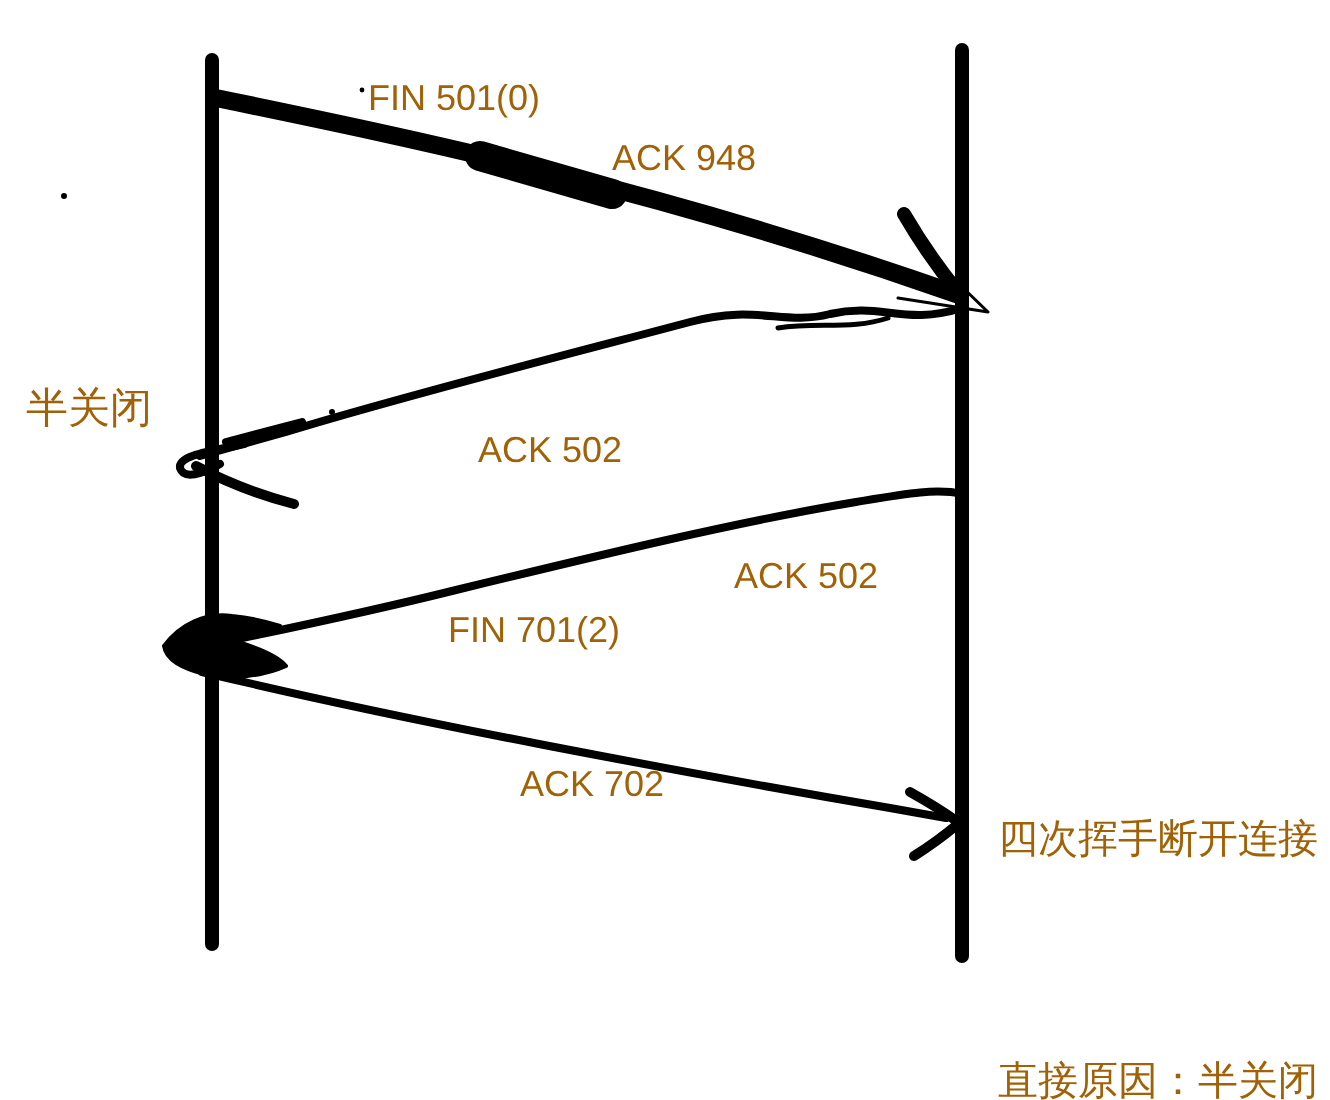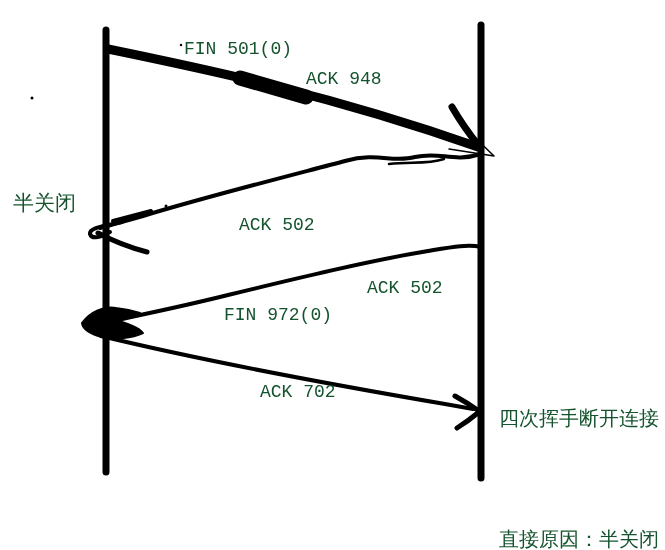--- a/index.html
+++ b/index.html
@@ -17,23 +17,22 @@
     overflow: hidden;
   }
   #drawing {
     position: absolute;
     left: 0;
     top: 0;
   }
   .lbl {
     position: absolute;
     white-space: nowrap;
-    color: #14532d;
+    color: #a16207;
     line-height: 1.1;
-    font-family: Liberation Mono, monospace;
   }
   .lbl-en { font-size: 18px; }
   .lbl-cn { font-size: 20px; }
 </style>
 </head>
 <body>
 
 <div id="canvas">
 
   <svg id="drawing" width="665" height="550" viewBox="0 0 665 550">
@@ -88,21 +87,21 @@
   </svg>
 
   <div class="lbl lbl-en" style="left:184px; top:40px;">FIN 501(0)</div>
 
   <div class="lbl lbl-en" style="left:306px; top:70px;">ACK 948</div>
 
   <div class="lbl lbl-en" style="left:239px; top:216px;">ACK 502</div>
 
   <div class="lbl lbl-en" style="left:367px; top:279px;">ACK 502</div>
 
-  <div class="lbl lbl-en" style="left:224px; top:306px;">FIN 972(0)</div>
+  <div class="lbl lbl-en" style="left:224px; top:306px;">FIN 701(2)</div>
 
   <div class="lbl lbl-en" style="left:260px; top:383px;">ACK 702</div>
 
   <div class="lbl lbl-cn" style="left:13px; top:193px; font-size:21px;">半关闭</div>
 
   <div class="lbl lbl-cn" style="left:499px; top:409px;text-align:center;">四次挥手断开连接</div>
 
 
   <div class="lbl lbl-cn" style="left:499px; top:530px;">直接原因：半关闭</div>
 

